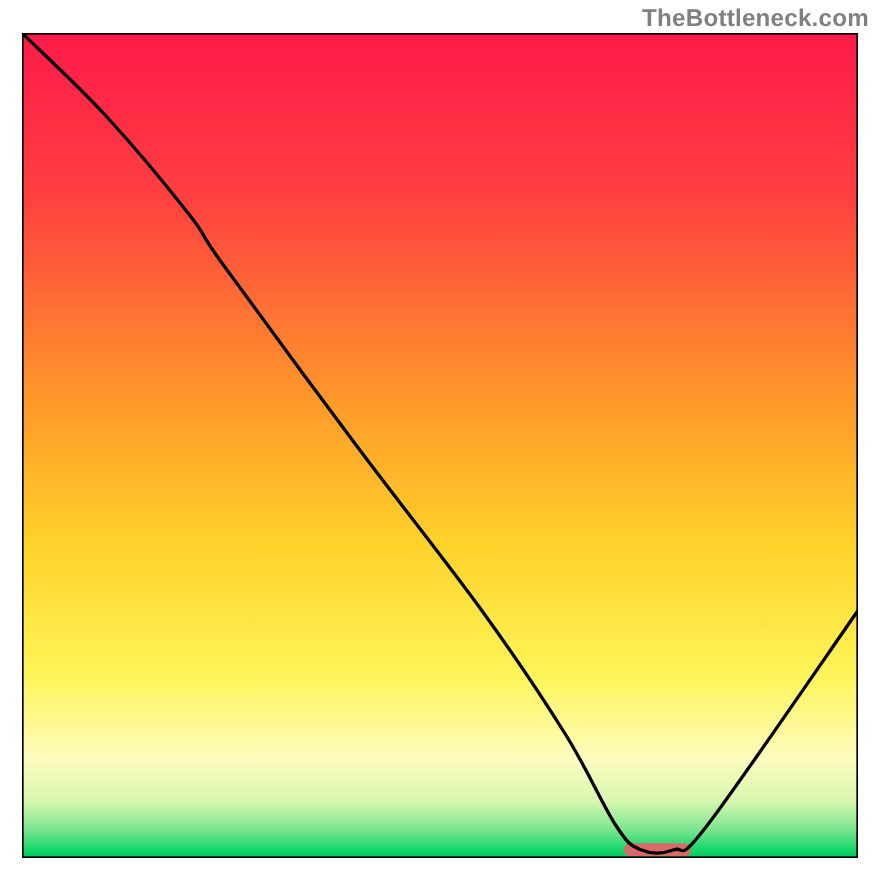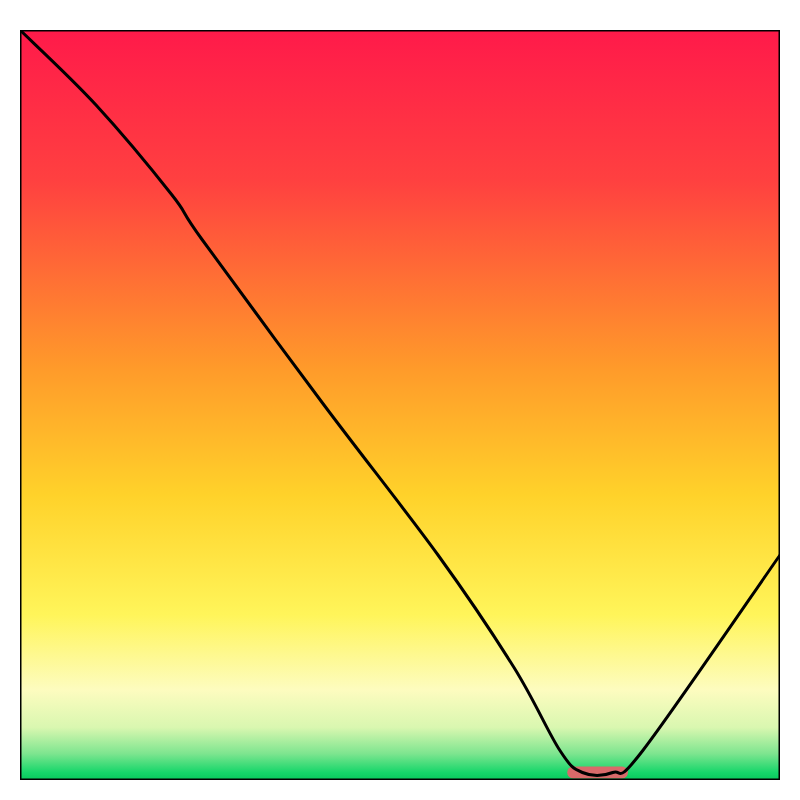--- a/index.html
+++ b/index.html
@@ -32,20 +32,21 @@
     height: 750px;
   }
   svg {
     display: block;
   }
 </style>
 </head>
 <body>
 <div class="wrap">
 
+<div class="attribution">TheBottleneck.com</div>
 
 <div class="plot">
   <svg id="chart-svg" viewBox="0 0 760 750" width="760" height="750" preserveAspectRatio="none">
     <defs>
       <linearGradient id="heat" x1="0" y1="0" x2="0" y2="1">
             <stop offset="0.00%" stop-color="#ff1a4a"></stop>
             <stop offset="20.00%" stop-color="#ff4040"></stop>
             <stop offset="45.00%" stop-color="#ff9a2a"></stop>
             <stop offset="62.00%" stop-color="#ffd22a"></stop>
             <stop offset="78.00%" stop-color="#fff55a"></stop>

